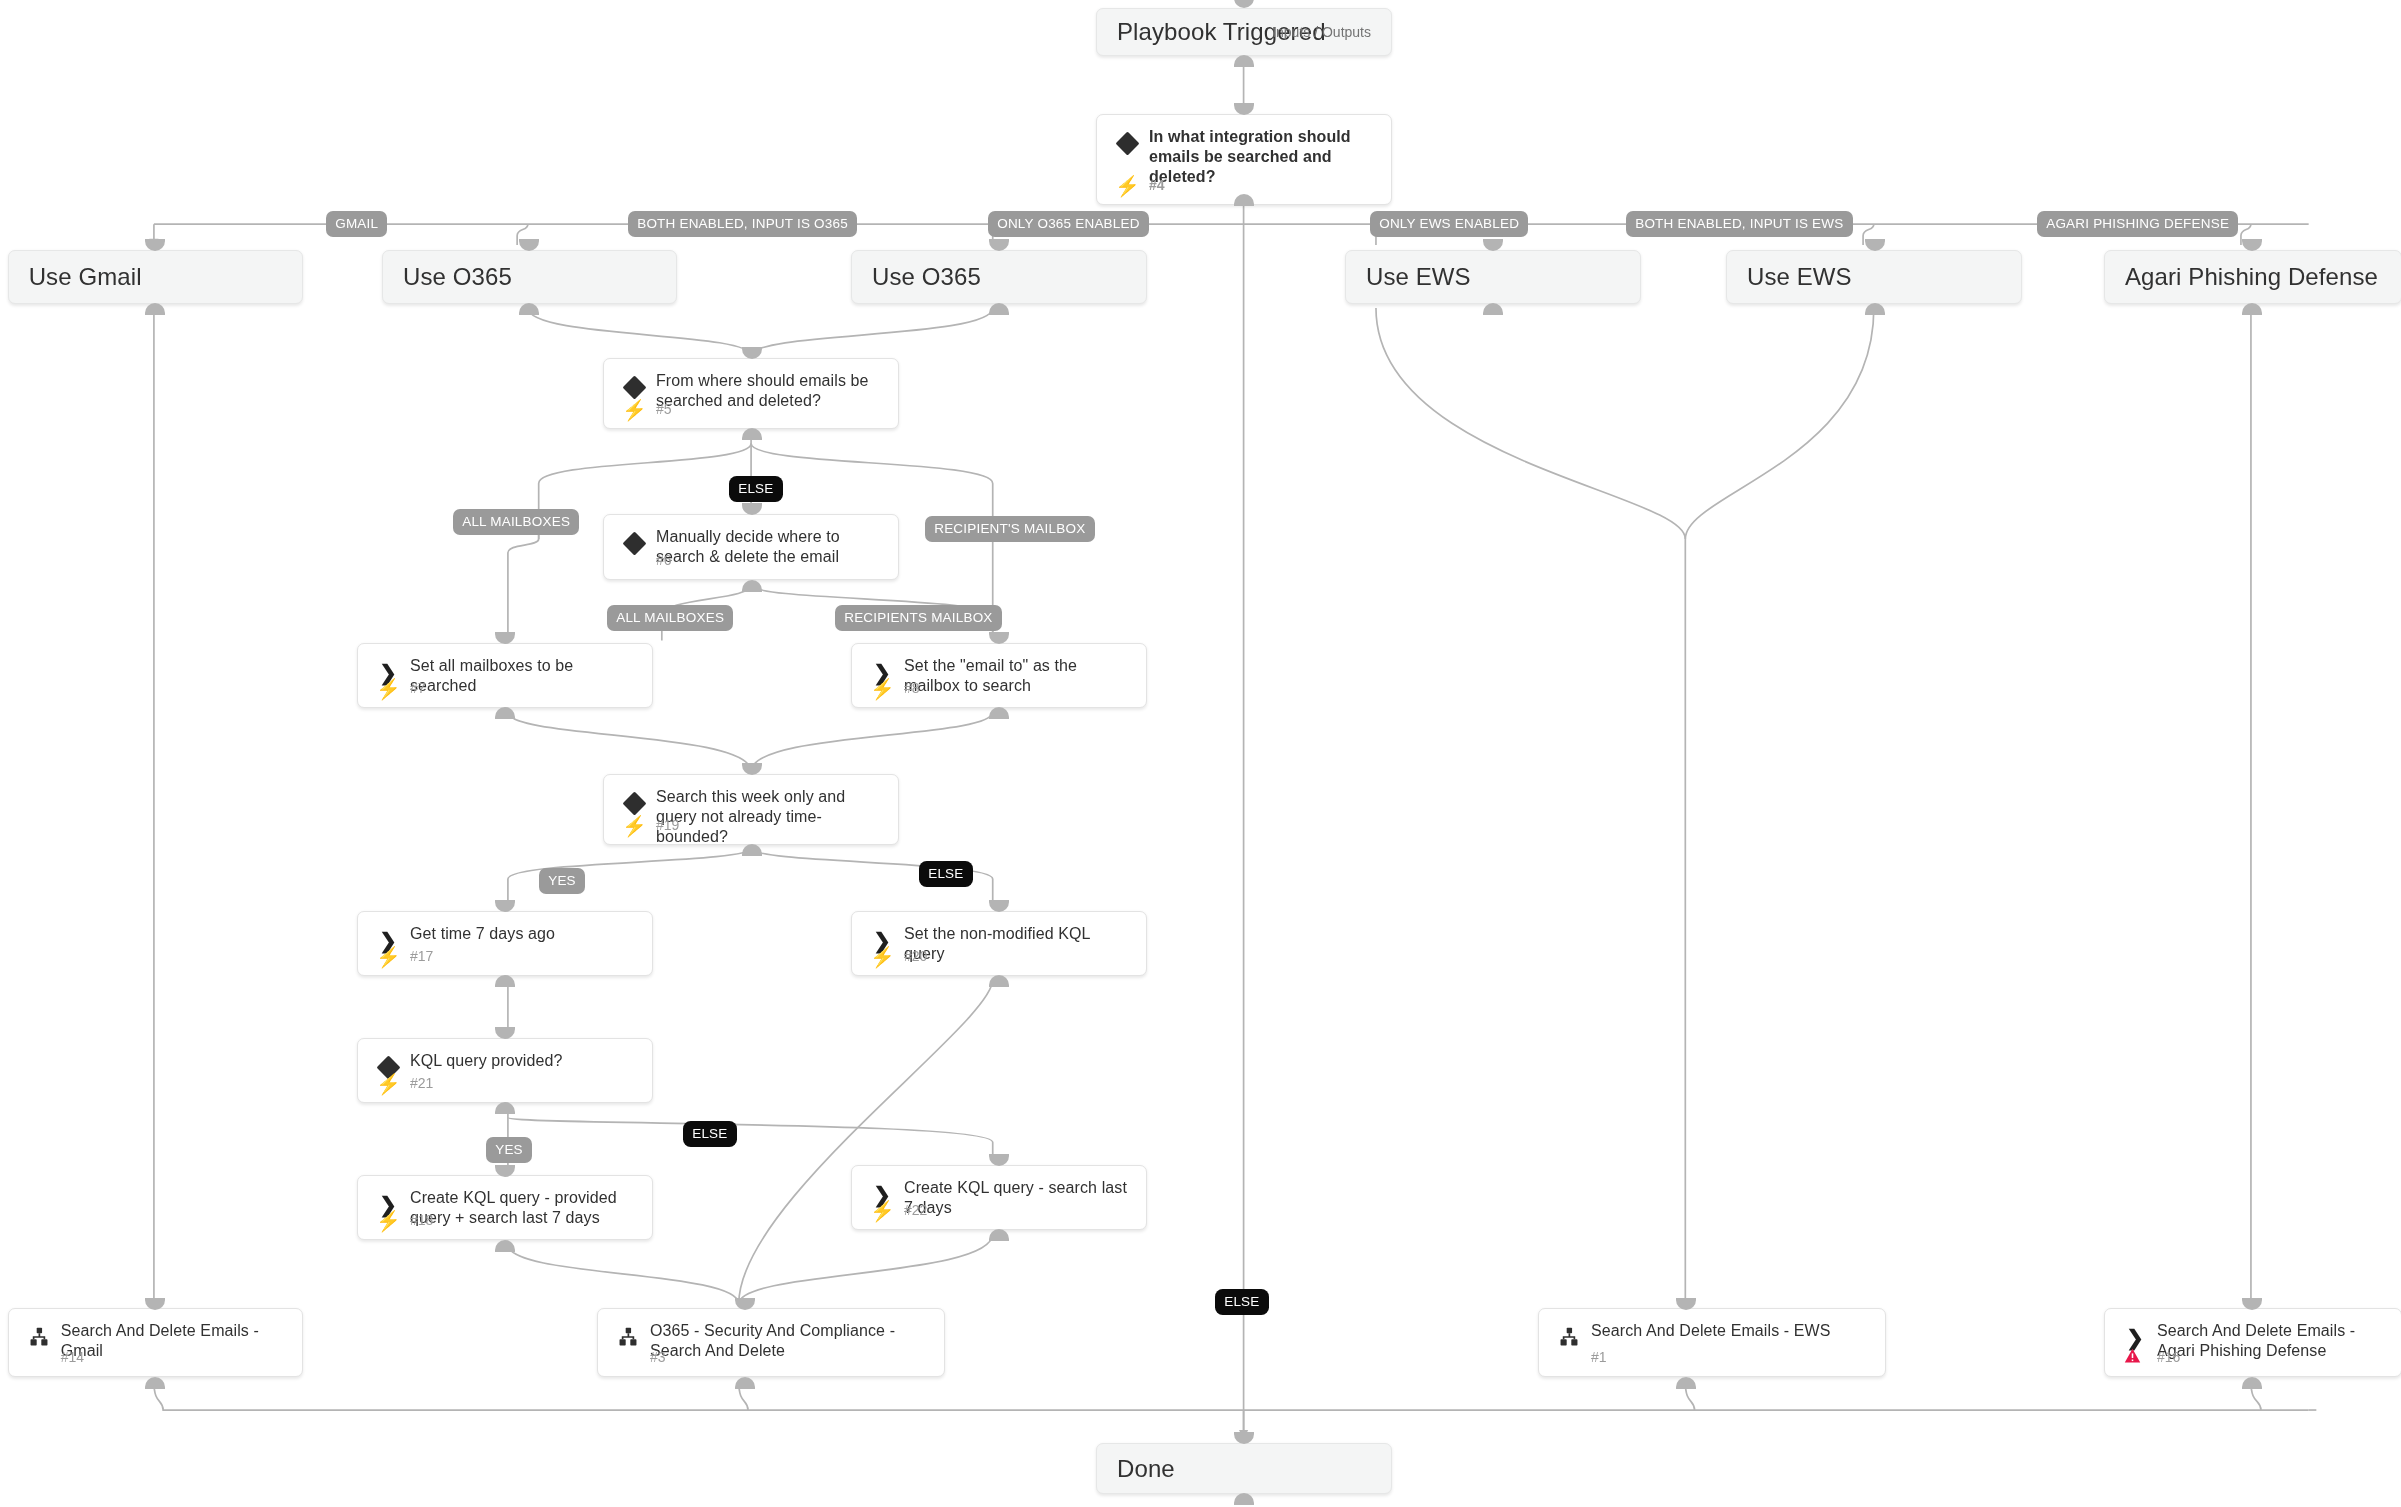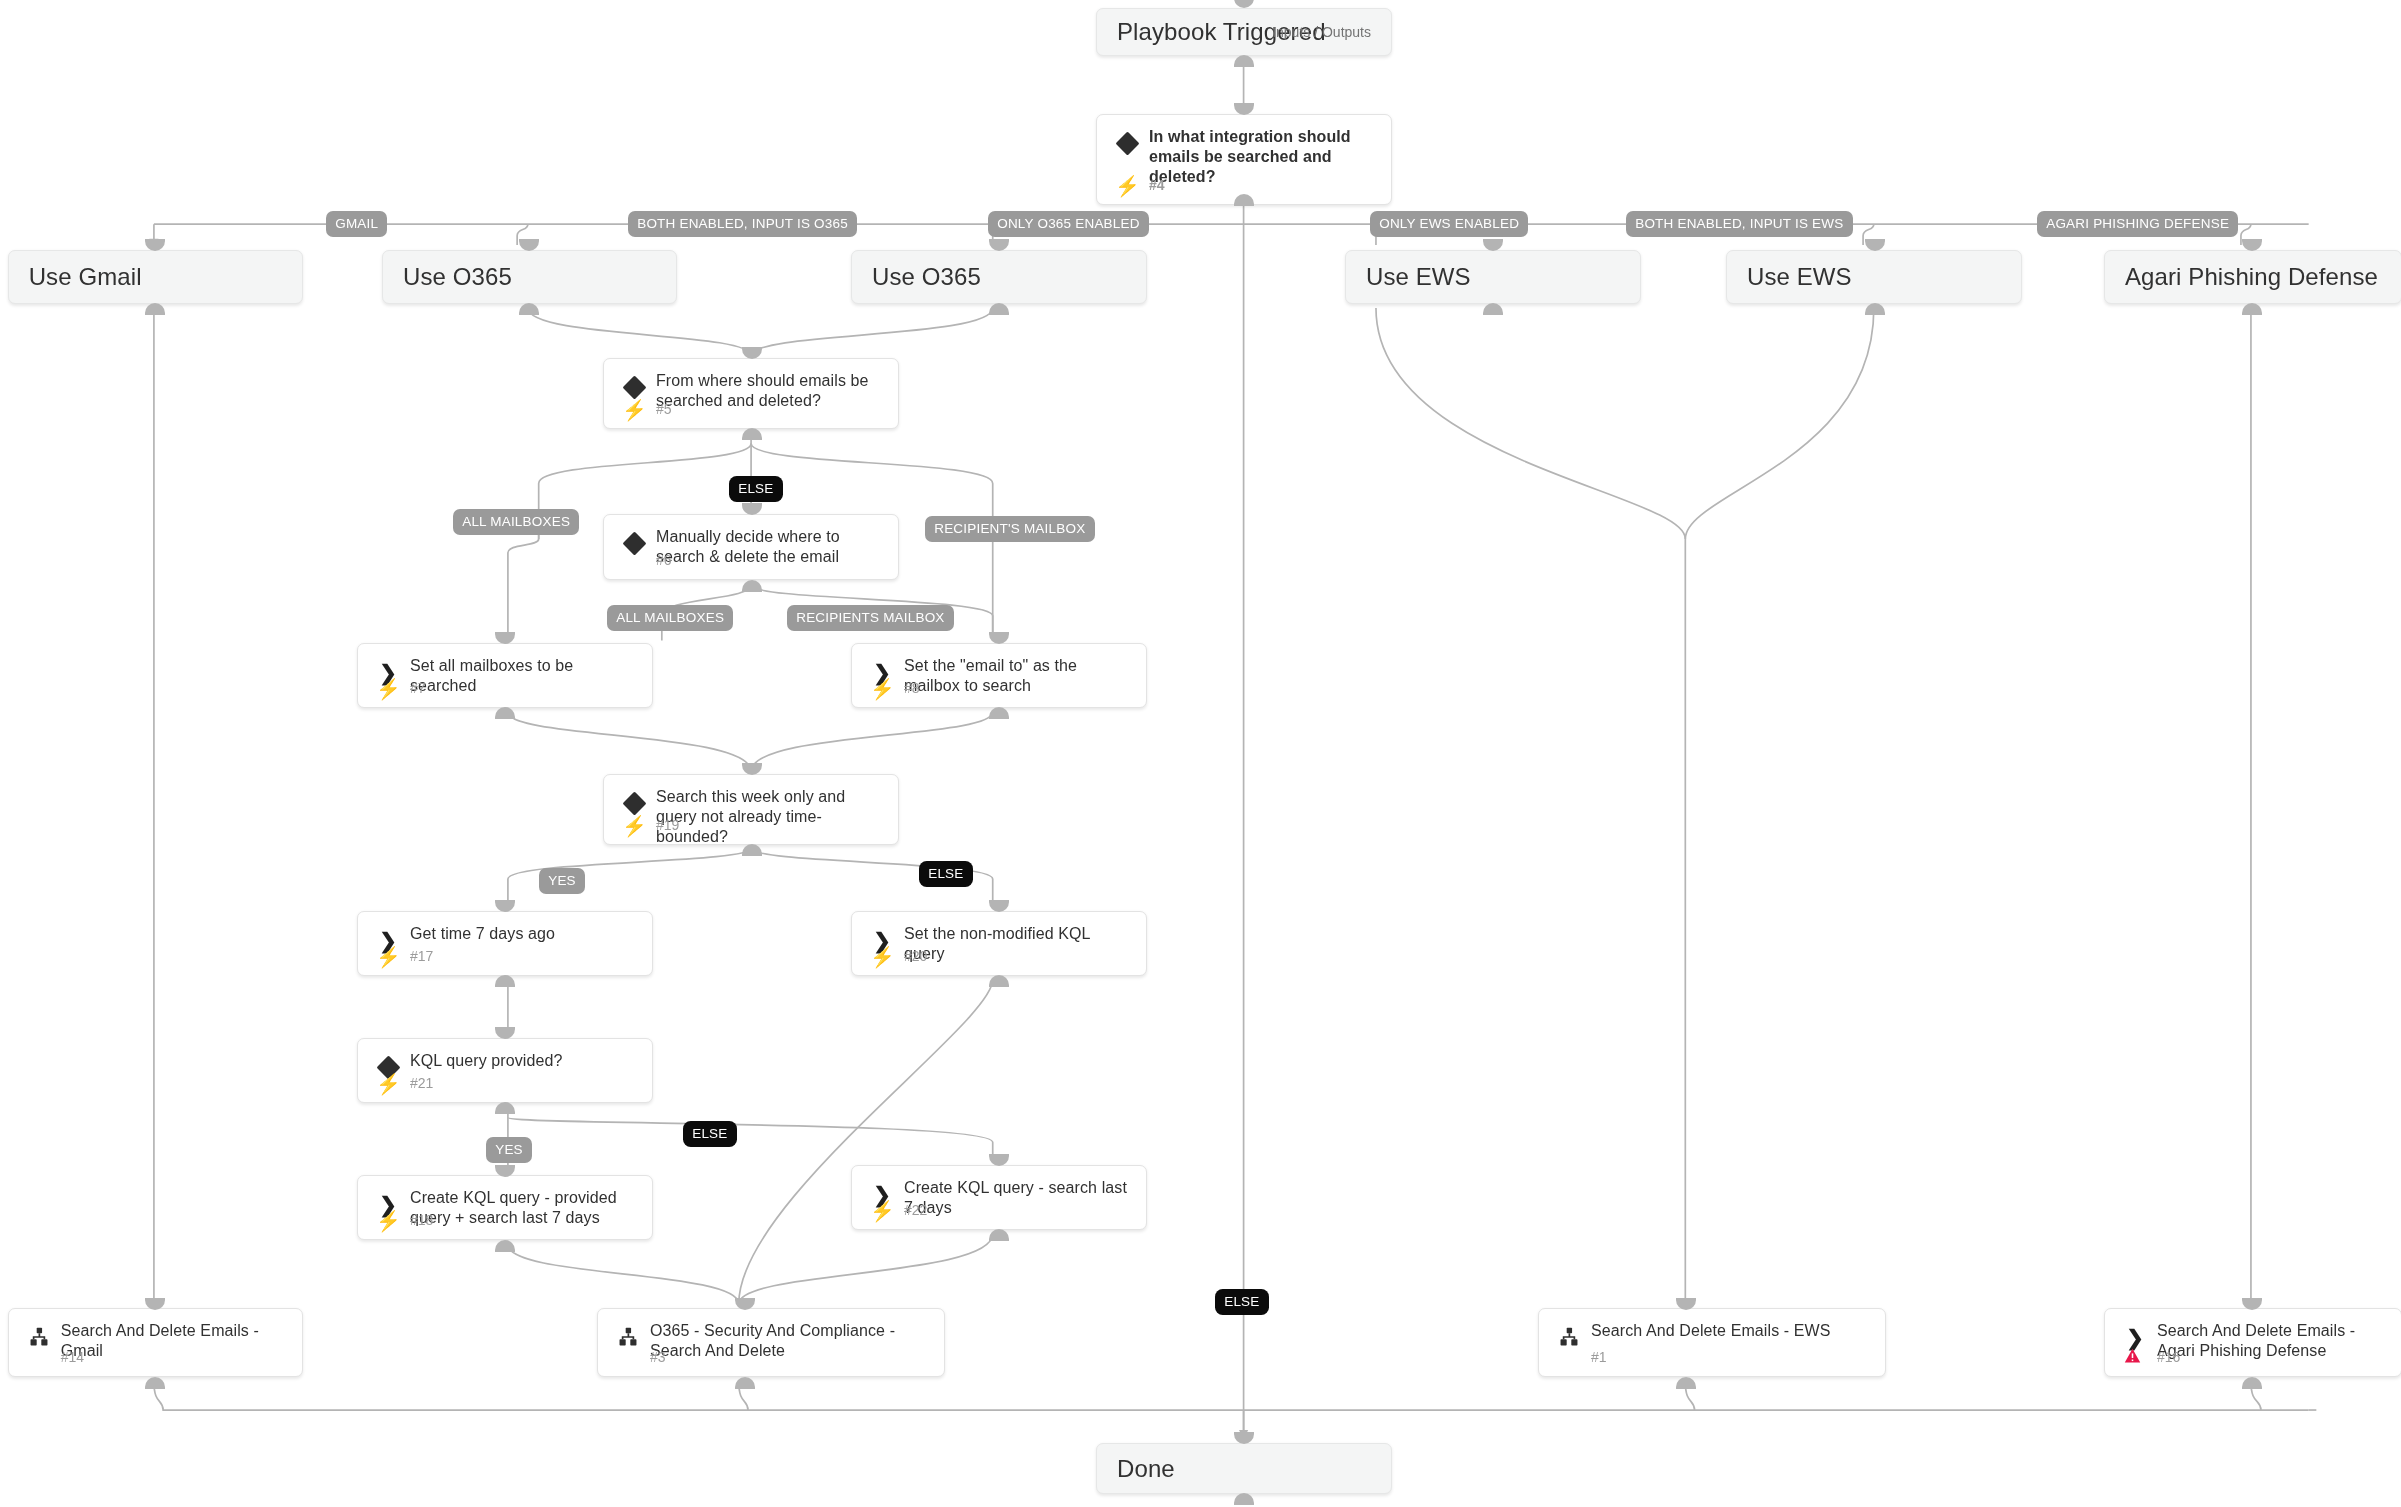--- a/index.html
+++ b/index.html
@@ -421,21 +421,21 @@
       <div class="lbl" style="left: 326px; top: 211px;">GMAIL</div>
       <div class="lbl" style="left: 588px; top: 211px; margin-left: 40px;">BOTH ENABLED, INPUT IS O365</div>
       <div class="lbl" style="left: 988px; top: 211px;">ONLY O365 ENABLED</div>
       <div class="lbl" style="left: 1370px; top: 211px;">ONLY EWS ENABLED</div>
       <div class="lbl" style="left: 1626px; top: 211px;">BOTH ENABLED, INPUT IS EWS</div>
       <div class="lbl" style="left: 2037px; top: 211px;">AGARI PHISHING DEFENSE</div>
       <div class="lbl else" style="left: 729px; top: 476px;">ELSE</div>
       <div class="lbl" style="left: 453px; top: 509px;">ALL MAILBOXES</div>
       <div class="lbl" style="left: 925px; top: 516px;">RECIPIENT'S MAILBOX</div>
       <div class="lbl" style="left: 607px; top: 605px;">ALL MAILBOXES</div>
-      <div class="lbl" style="left: 787px; top: 605px;">RECIPIENTS MAILBOX</div>
+      <div class="lbl" style="left: 835px; top: 605px;">RECIPIENTS MAILBOX</div>
       <div class="lbl" style="left: 539px; top: 868px;">YES</div>
       <div class="lbl else" style="left: 919px; top: 861px;">ELSE</div>
       <div class="lbl" style="left: 486px; top: 1137px;">YES</div>
       <div class="lbl else" style="left: 683px; top: 1121px;">ELSE</div>
       <div class="lbl else" style="left: 1215px; top: 1289px;">ELSE</div>
     </div>
 
 </div>
 
 

